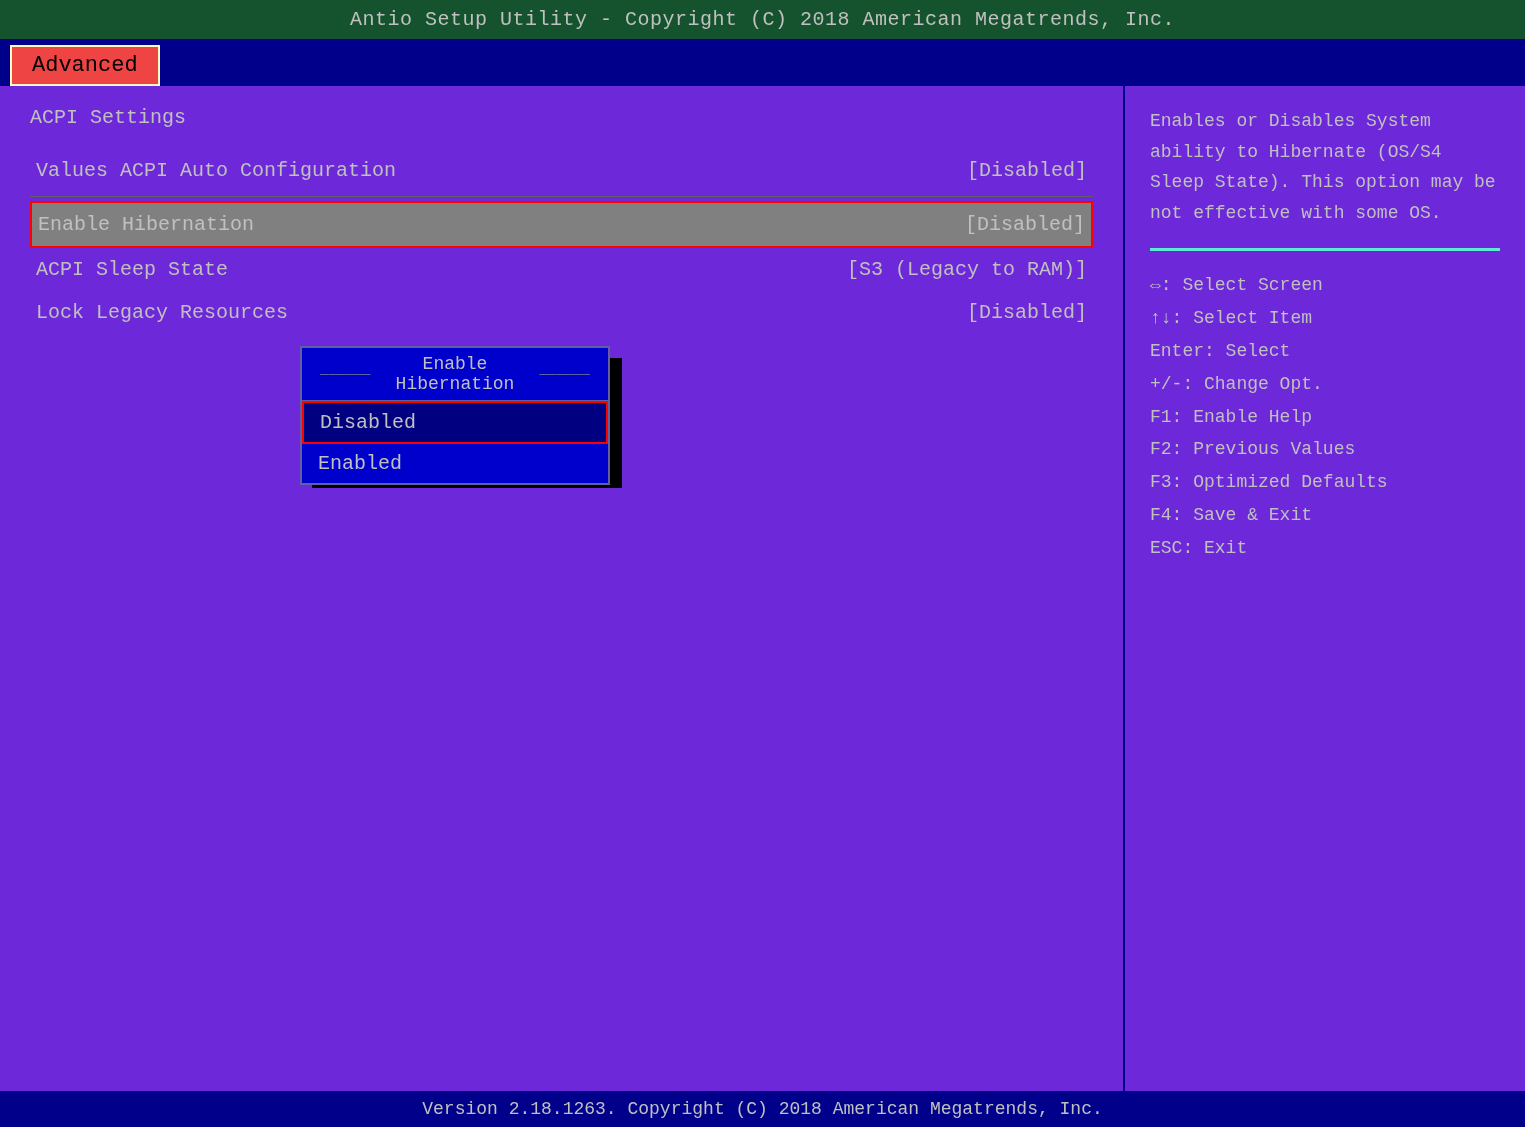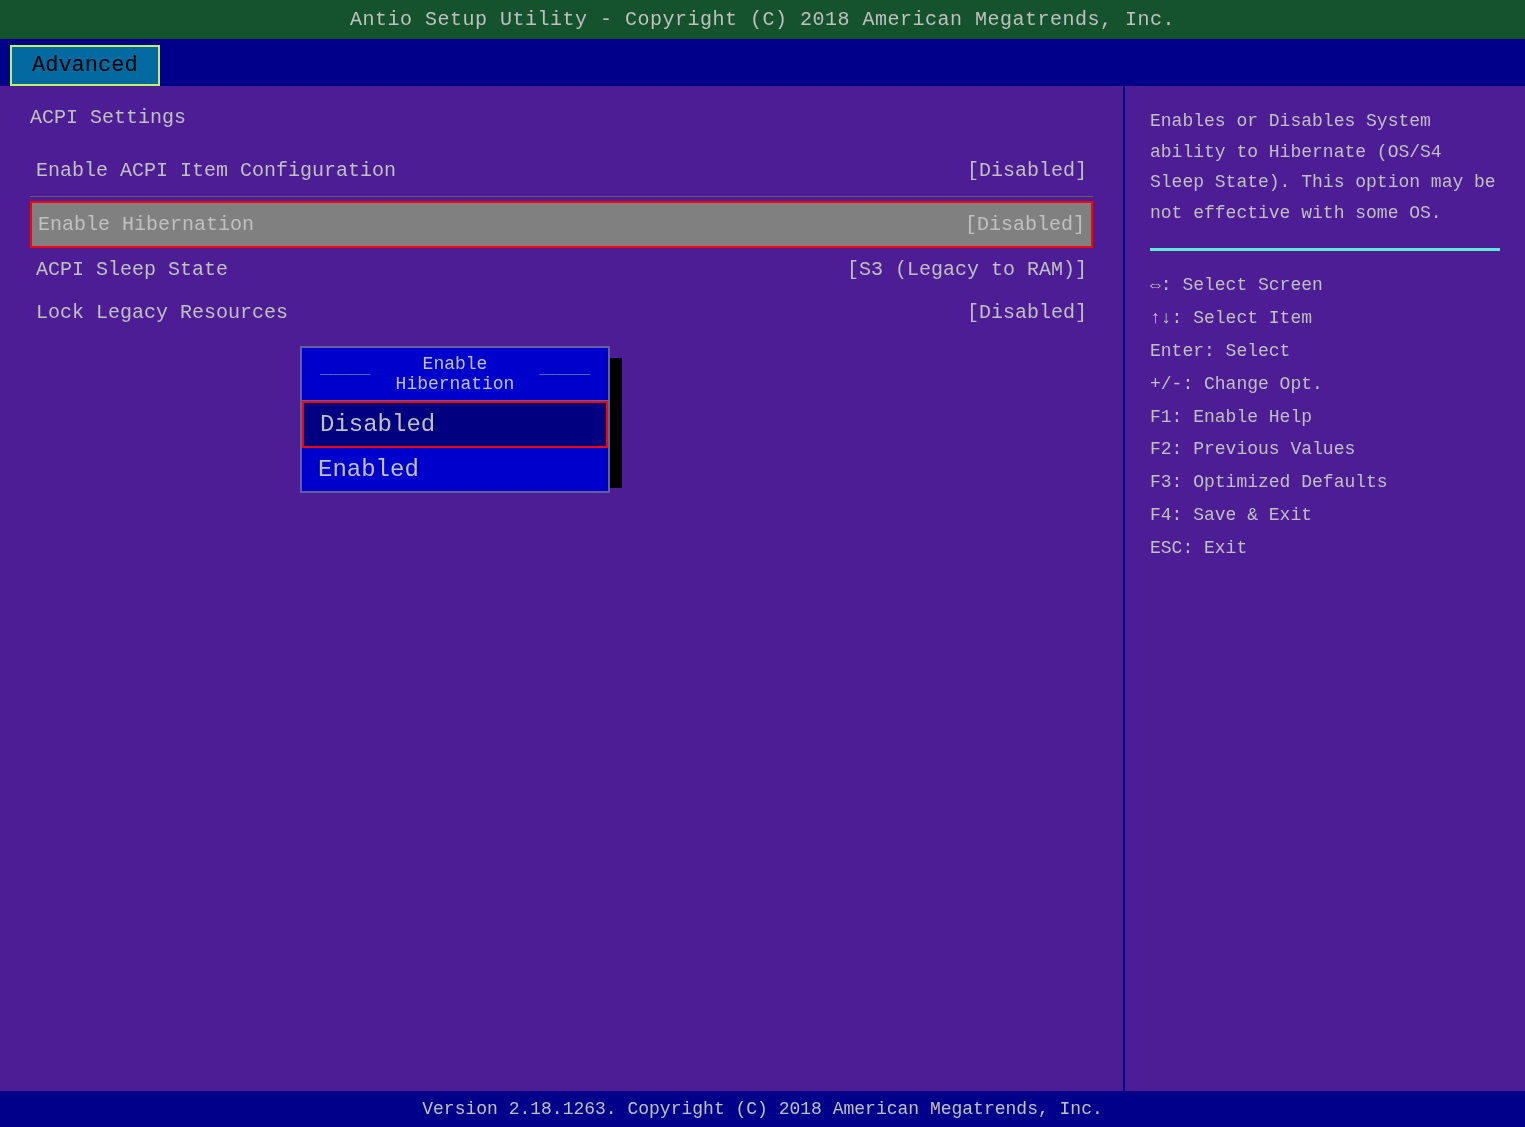--- a/index.html
+++ b/index.html
@@ -35,33 +35,33 @@
     }
 
     .menu-bar {
       background: #00008b;
       padding: 6px 0 0 0;
       display: flex;
       align-items: flex-end;
     }
 
     .menu-tab {
-      background: #0369a1;
+      background: #ef4444;
       color: #000;
       padding: 6px 20px;
       font-size: 22px;
-      border: 2px solid #bef264;
+      border: 2px solid #fef9c3;
       margin-left: 10px;
       cursor: pointer;
     }
 
     .main-content {
       display: flex;
       flex: 1;
-      background: #4c1d95;
+      background: #6d28d9;
     }
 
     .left-panel {
       flex: 1;
       padding: 20px 30px;
       border-right: 2px solid #00008b;
       position: relative;
     }
 
     .right-panel {
@@ -149,21 +149,21 @@
     .popup-title-bar::before,
     .popup-title-bar::after {
       content: '——————';
       color: #6060a0;
       font-size: 14px;
       margin: 0 8px;
     }
 
     .popup-item {
       padding: 8px 16px;
-      font-size: 24px;
+      font-size: 20px;
       color: #c0c0c0;
       cursor: pointer;
     }
 
     .popup-item.selected {
       background: #000080;
       border: 2px solid #ff0000;
       color: #c0c0c0;
     }
 
@@ -214,21 +214,21 @@
 
   <div class="main-content">
 
     <div class="left-panel">
 
       <div class="section-title">ACPI Settings</div>
 
       <div class="settings-table">
 
         <div class="settings-row">
-          <span class="label">Enable ACPI Item Configuration</span>
+          <span class="label">Values ACPI Auto Configuration</span>
           <span class="value">[Disabled]</span>
         </div>
 
         <div class="divider-line"></div>
 
         <div class="settings-row highlighted">
           <span class="label">Enable Hibernation</span>
           <span class="value">[Disabled]</span>
         </div>
 

